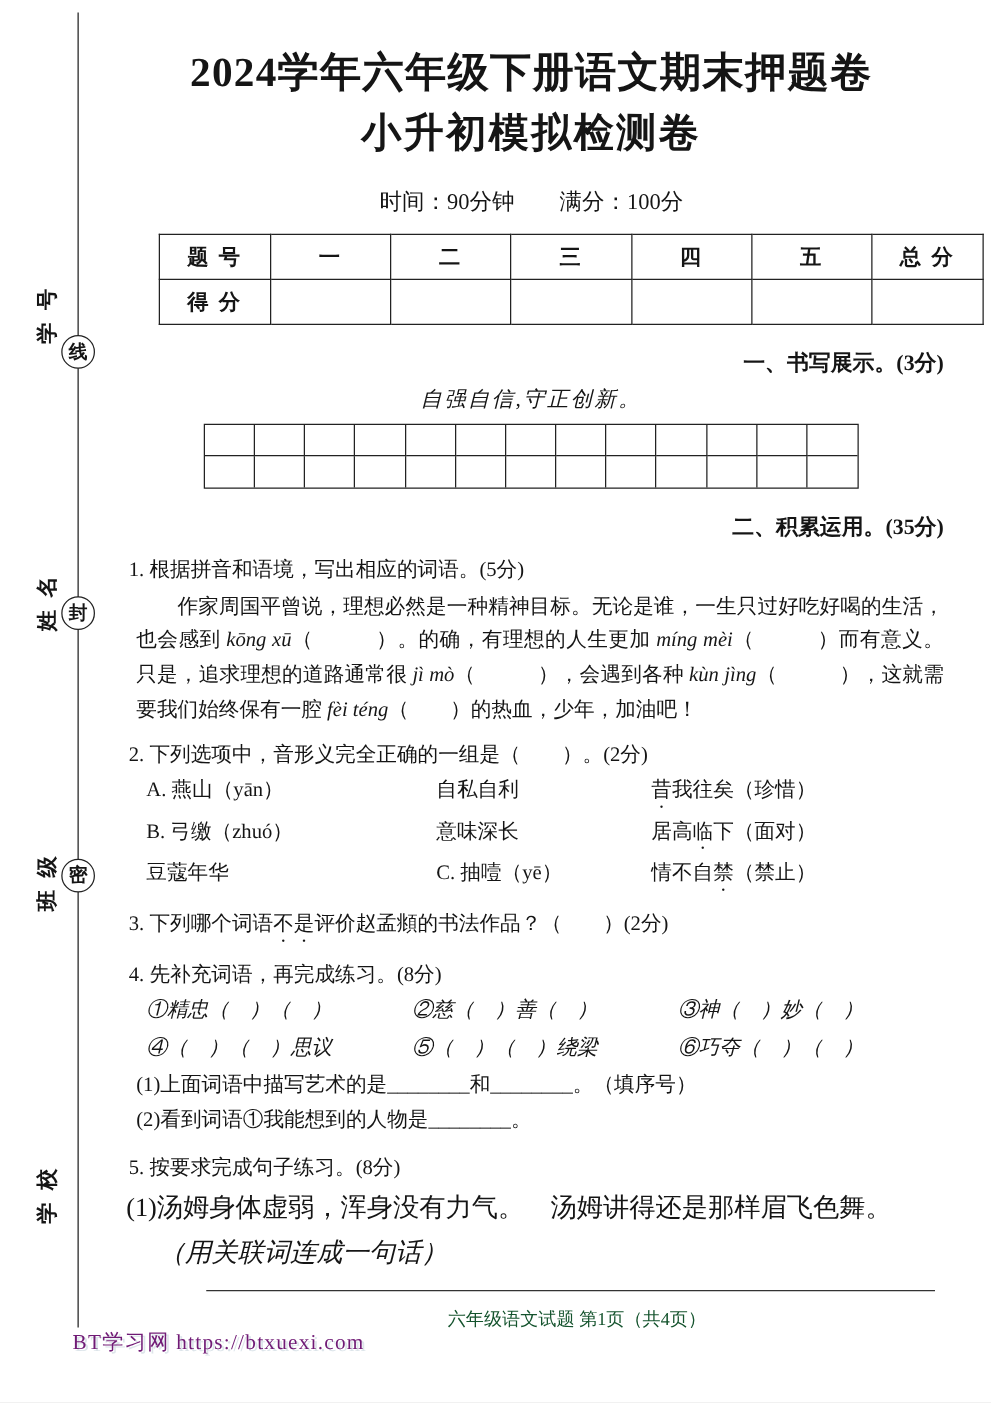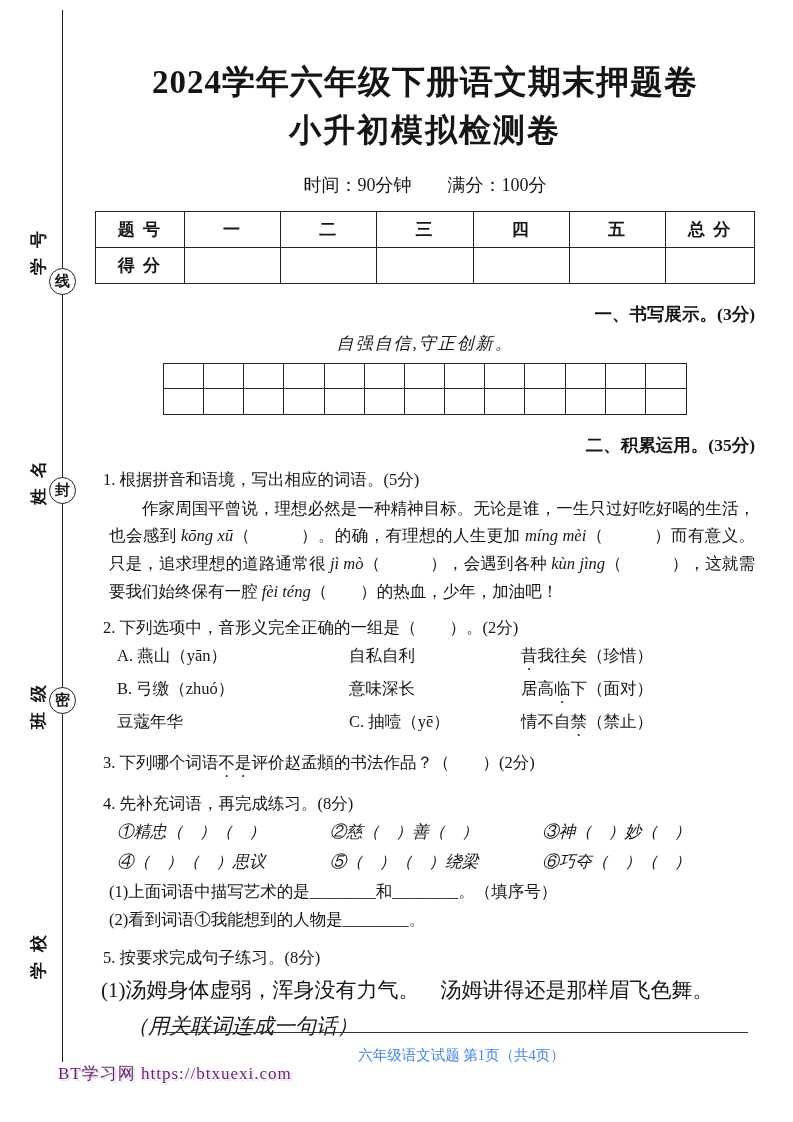--- a/index.html
+++ b/index.html
@@ -10,25 +10,25 @@
   
   .seal-line { position:absolute; left:62px; top:10px; height:1052px; width:0; border-left:1.5px solid #222; }
   .seal-circle { position:absolute; left:49px; width:27px; height:27px; border:1.5px solid #222; border-radius:50%;
                  background:#fff; display:flex; align-items:center; justify-content:center;
                  font-size:15px; font-weight:bold; z-index:2; }
   .side-label { position:absolute; left:38px; transform:translate(-50%,-50%) rotate(-90deg);
                 white-space:nowrap; font-size:17px; font-weight:bold; letter-spacing:10px; }
 
   
   .main { position:absolute; left:95px; top:0; width:660px; }
-  .title  { margin-top:60px; text-align:center; font-size:33px; font-weight:bold; letter-spacing:1px; }
+  .title  { margin-top:36px; text-align:center; font-size:33px; font-weight:bold; letter-spacing:1px; }
   .title2 { margin-top:4px;  text-align:center; font-size:32px; font-weight:bold; letter-spacing:2px; }
   .meta   { margin-top:20px; text-align:center; font-size:18px; }
 
-  table.score-table { width:100%; margin-top:14px; border-collapse:collapse; table-layout:fixed; }
+  table.score-table { width:100%; margin-top:14px; border-collapse:collapse; table-layout:fixed;margin-left:32px; }
   table.score-table td { border:1.5px solid #222; height:36px; text-align:center;
                          font-size:17px; font-weight:bold; letter-spacing:2px; }
   table.score-table td:first-child { width:13.5%; }
   table.score-table td:last-child  { width:13.5%; }
 
   .sec-head { margin-top:18px; font-size:17.5px; font-weight:bold;text-align:right; }
   .body-line { margin-top:6px; margin-left:14px; font-size:16.5px; line-height:1.6; }
   .copy-sentence { margin-top:6px; text-align:center; font-size:17px; font-style:italic; letter-spacing:2px; }
 
   .tian-grid { width:524px; margin:8px auto 0 auto; border:1.5px solid #222;
@@ -50,21 +50,21 @@
              font-size:16.5px; line-height:1.85;font-style:italic; }
   .q4-sub { margin-left:14px; font-size:16.5px; line-height:1.75; }
 
   .q5-sub { margin-left:6px; padding-left:26px; text-indent:-26px; font-size:21px; line-height:1.7; margin-top:2px; }
 
   .emdot { -webkit-text-emphasis:filled dot; text-emphasis:filled dot;
            -webkit-text-emphasis-position:under right; text-emphasis-position:under right; }
 
   .footer-rule { position:absolute; left:165px; right:45px; top:1032px; border-top:1.2px solid #333; }
   .page-info { position:absolute; top:1046px; left:0; width:100%; text-align:center; padding-left:130px;
-               font-size:14.5px; color:#3b82f6; }
+               font-size:14.5px; color:#14532d; }
   .watermark { position:absolute; left:58px; top:1062px; font-size:17px; color:#701a75;
                text-shadow:2px 2px 0 #dde5ea; letter-spacing:1px; }
 </style>
 </head>
 <body>
 
 <div class="page">
 
   <div class="seal-line"></div>
 

